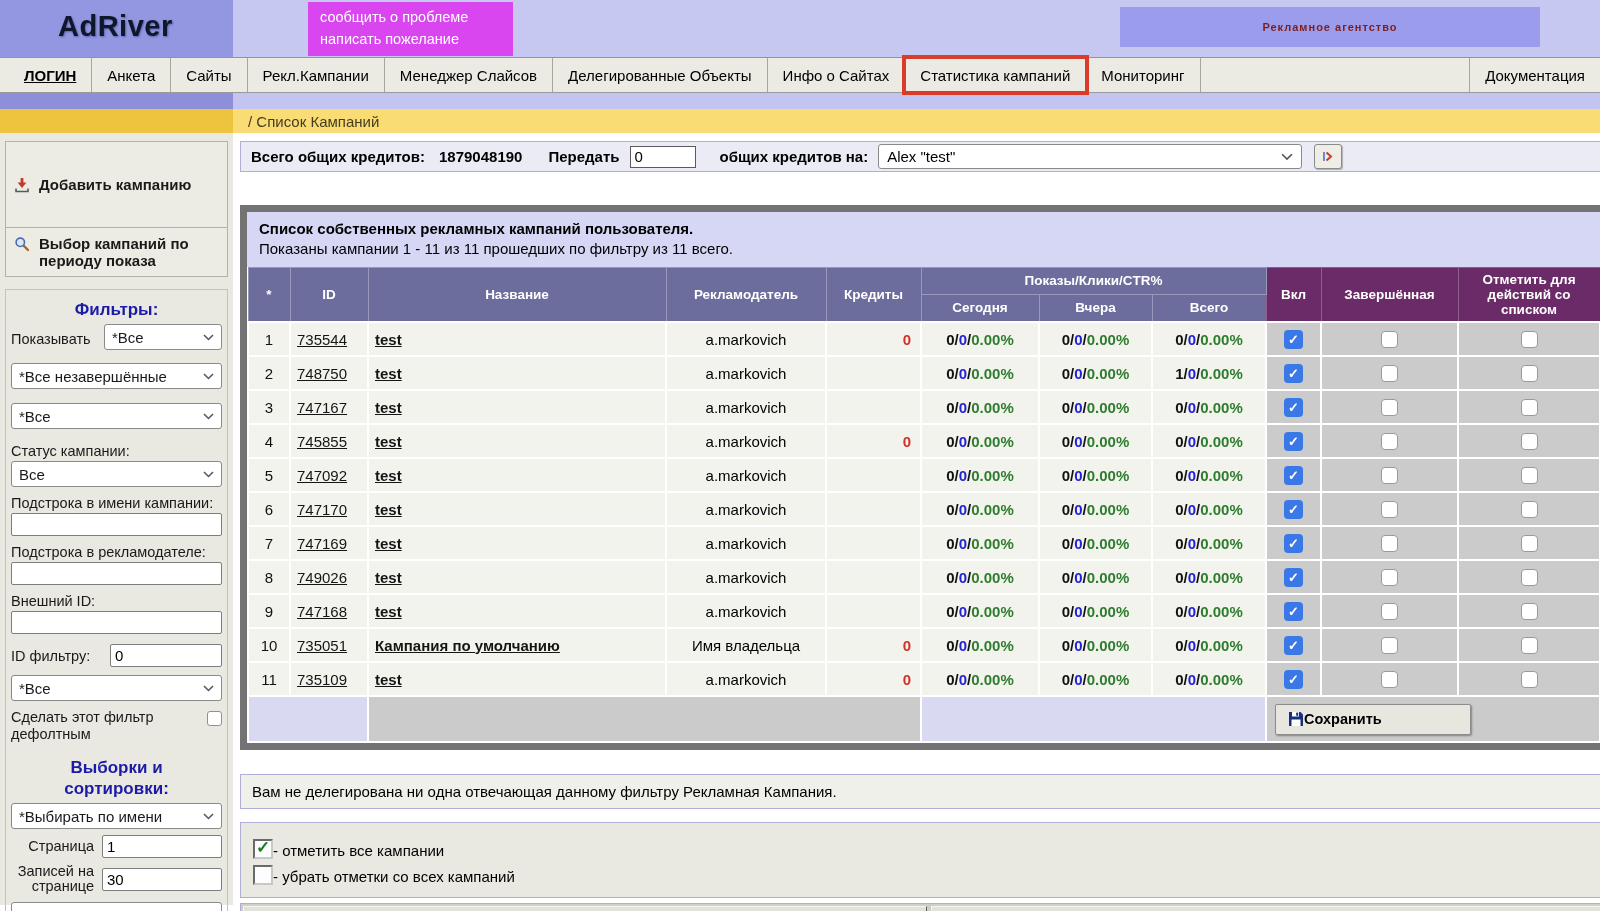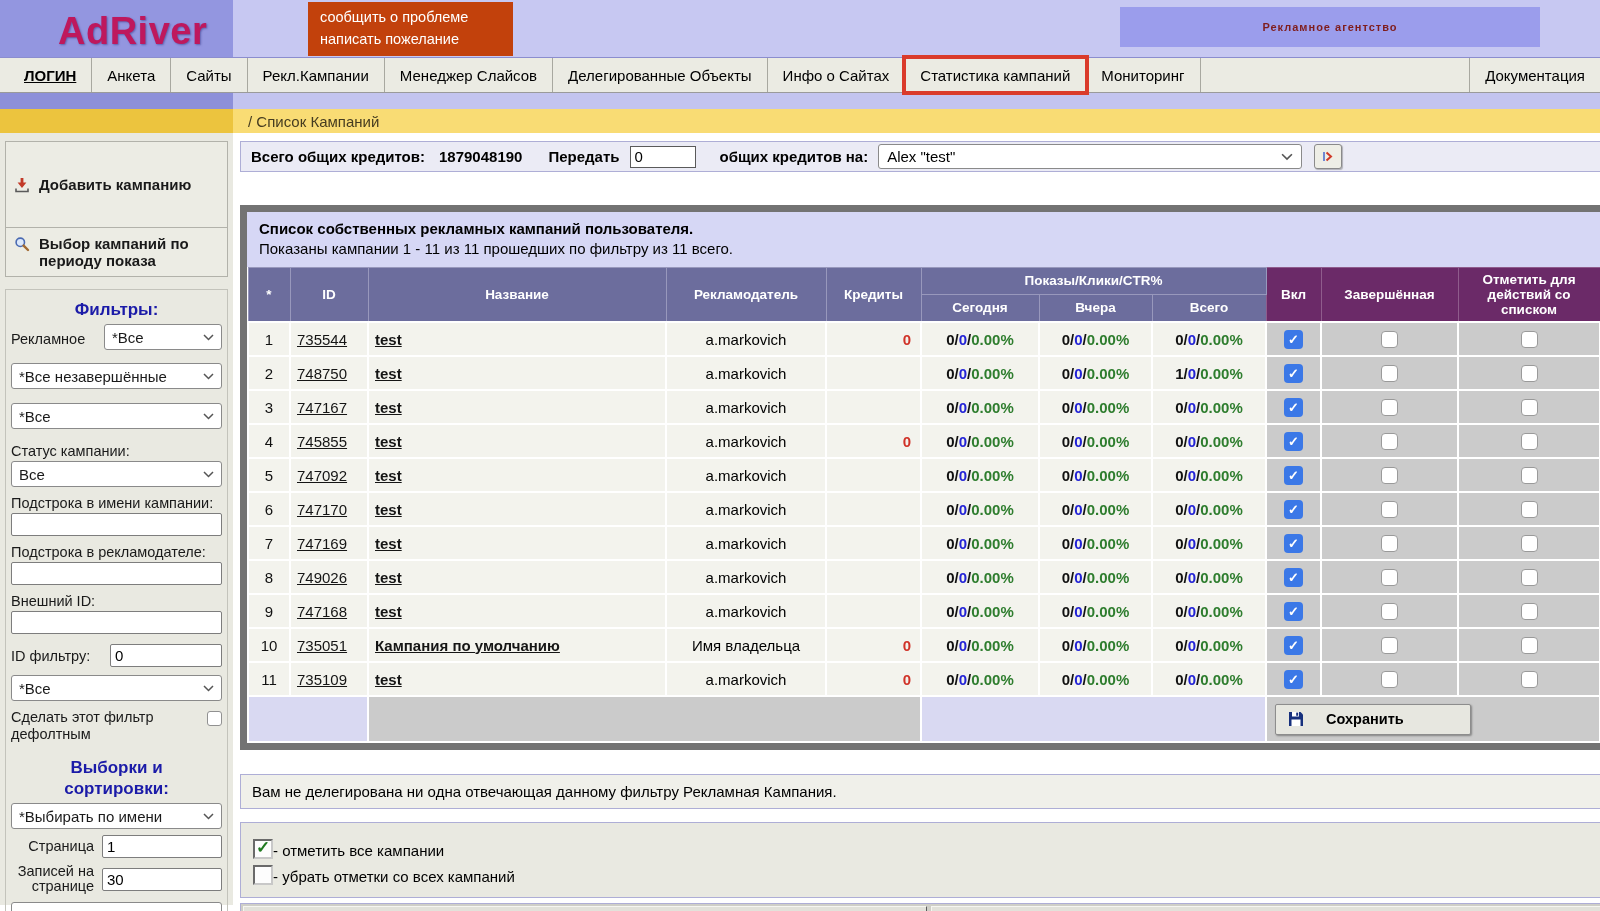--- a/index.html
+++ b/index.html
@@ -3,22 +3,22 @@
 <meta charset="utf-8">
 <style>
   * { margin:0; padding:0; box-sizing:border-box; }
   html,body { width:1600px; height:911px; }
   body { font-family:"Liberation Sans", sans-serif; overflow:hidden; background:#fff; }
   .screen { width:1600px; height:911px; overflow:hidden; position:relative; }
 
   
   .topbar { height:57px; background:#c7c8f2; position:relative; }
   .topbar-leftbg { position:absolute; left:0; top:0; width:233px; height:57px; background:#9396e0; }
-  .logo { position:absolute; left:58px; top:10px; color:#be185d; font-size:38px; font-weight:bold; letter-spacing:0.5px; text-shadow:1px 1px 2px rgba(60,60,140,.6); }
-  .feedback-box { position:absolute; left:308px; top:2px; width:205px; background:#c2410c; padding:4px 12px 6px; }
+  .logo { position:absolute; left:58px; top:10px; color:#0f172a; font-size:29px; font-weight:bold; letter-spacing:0.5px; text-shadow:1px 1px 2px rgba(60,60,140,.6); }
+  .feedback-box { position:absolute; left:308px; top:2px; width:205px; background:#d946ef; padding:4px 12px 6px; }
   .feedback-box a { display:block; color:#fff; font-size:14.5px; line-height:22px; text-decoration:none; cursor:pointer; }
   .agency-box { position:absolute; left:1120px; top:7px; width:420px; height:40px; background:#9b9dec; color:#7f1d1d; font-weight:bold; font-size:11px; letter-spacing:1px; display:flex; align-items:center; justify-content:center; }
 
   
   .navbar { height:36px; background:#ebebe3; display:flex; align-items:stretch; border-top:1px solid #8b8dcf; border-bottom:1px solid #9a9a9a; font-size:15px; position:relative; z-index:3; }
   .nav-item { display:flex; align-items:center; padding:0 15px; border-right:1px solid #a8a8a0; color:#000; cursor:pointer; white-space:nowrap; }
   .nav-item.active { font-weight:bold; text-decoration:underline;padding-left:24px; }
   .nav-item.hl { outline:4px solid #da3b2b; outline-offset:-1px; z-index:4; }
   .nav-spacer { flex:1; }
   .nav-item.right { border-right:none; border-left:1px solid #a8a8a0; }
@@ -90,21 +90,21 @@
   .camp td.stats { text-align:center; white-space:nowrap; font-weight:bold; }
   .stats .shows { color:#111; } .stats .sl { color:#111; }
   .stats .clicks { color:#2323d6; } .stats .ctr { color:#2e7d2e; }
   .camp td.chk { background:#cbcbcb; text-align:center; }
   .cb-on { display:inline-flex; width:19px; height:19px; background:#3b78e7; border-radius:4px; align-items:center; justify-content:center; cursor:pointer; vertical-align:middle; }
   .cb-on::after { content:"✓"; color:#fff; font-size:13px; font-weight:bold; }
   .cb-off { display:inline-block; width:17px; height:17px; background:#fff; border:1.5px solid #9a9a9a; border-radius:4px; cursor:pointer; vertical-align:middle; }
   .camp tr.foot td { height:46px; border:2px solid #fff; }
   .camp tr.foot .lav { background:#d9d9f2; }
   .camp tr.foot .gry { background:#cbcbcb; }
-  .save-btn { width:196px; height:31px; background:#e7e7e0; border:1px solid #8d8d8d; border-radius:2px; box-shadow:1px 1px 2px rgba(0,0,0,.35); display:flex; align-items:center; gap:22px; padding-left:12px; font-weight:bold; font-size:14.5px; cursor:pointer; margin-left:2px; }
+  .save-btn { width:196px; height:31px; background:#e7e7e0; border:1px solid #8d8d8d; border-radius:2px; box-shadow:1px 1px 2px rgba(0,0,0,.35); display:flex; align-items:center; gap:0; padding-left:12px; font-weight:bold; font-size:14.5px; cursor:pointer; margin-left:2px; }
 
   
   .deleg-box { margin-top:24px; border:1px solid #aeaed6; background:#f0f0ea; padding:8px 11px; font-size:15px; }
   .legend-box { margin-top:13px; border:1px solid #aeaed6; background:#e9e9e1; padding:10px 12px 12px; font-size:15px; }
   .legend-line { display:flex; align-items:flex-end; margin-top:6px; }
   .legend-cb { width:20px; height:20px; background:#fdfdfd; border:2px solid; border-color:#6a6a6a #c8c8c8 #c8c8c8 #6a6a6a; position:relative; flex:none; cursor:pointer; }
   .legend-cb.checked::after { content:"✓"; position:absolute; left:1px; top:-4px; color:#217a21; font-weight:bold; font-size:17px; }
   .partial-row { margin-top:5px; height:26px; background:#cfcfc7; display:flex; border:1px solid #aeaed6; border-bottom:none; }
   .partial-cell { background:#e2e2da; border:1px solid #f6f6f0; margin:2px; }
   .pc1 { width:684px; border-right:1px solid #5a5a5a; } .pc2 { flex:1; }
@@ -161,21 +161,21 @@
               <line x1="9.6" y1="9.6" x2="14" y2="14" stroke="#a26a32" stroke-width="2.4" stroke-linecap="round"></line>
             </svg>
           <span>Выбор кампаний по периоду показа</span>
         </div>
       </div>
 
       <div class="filter-panel">
         <div class="side-title">Фильтры:</div>
 
         <div class="pair">
-          <div class="flabel">Рекламное</div>
+          <div class="flabel">Показывать</div>
           <div class="fselect">
             <span>*Все</span>
             <svg width="11" height="7" viewBox="0 0 11 7">
                 <path d="M1 1l4.5 4.5L10 1" stroke="#555" stroke-width="1.5" fill="none"></path>
               </svg>
           </div>
         </div>
 
         <div class="f-row fselect" style="margin-top:13px">
           <span>*Все незавершённые</span>

